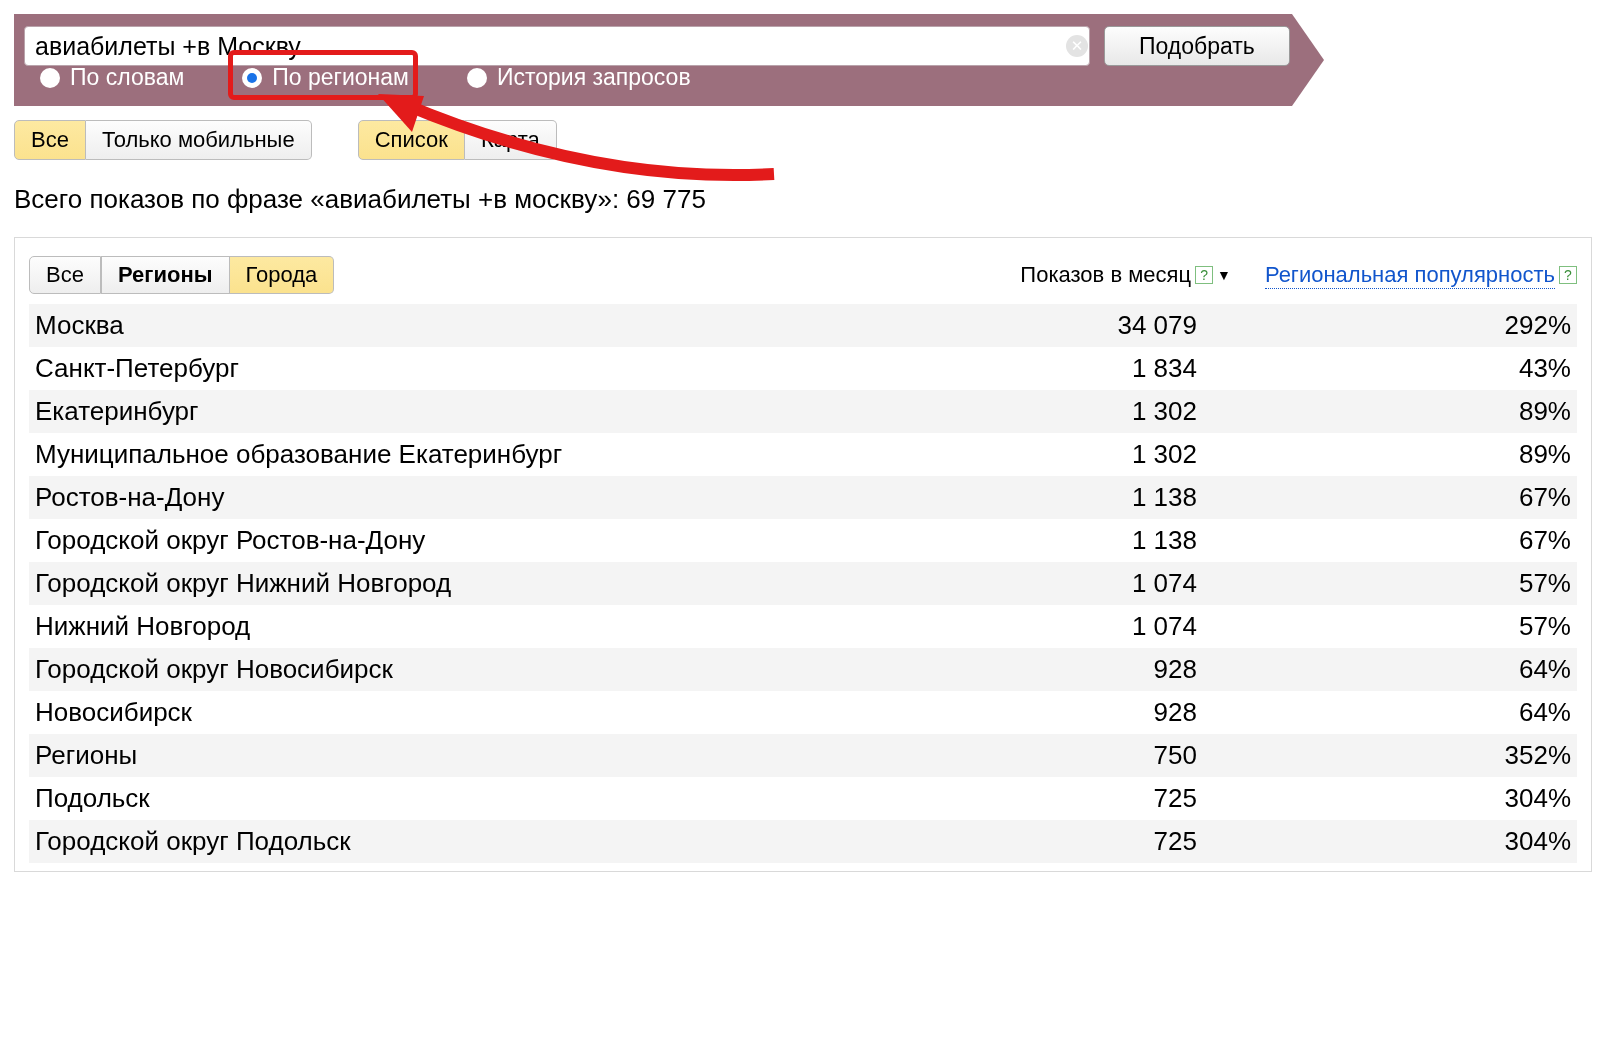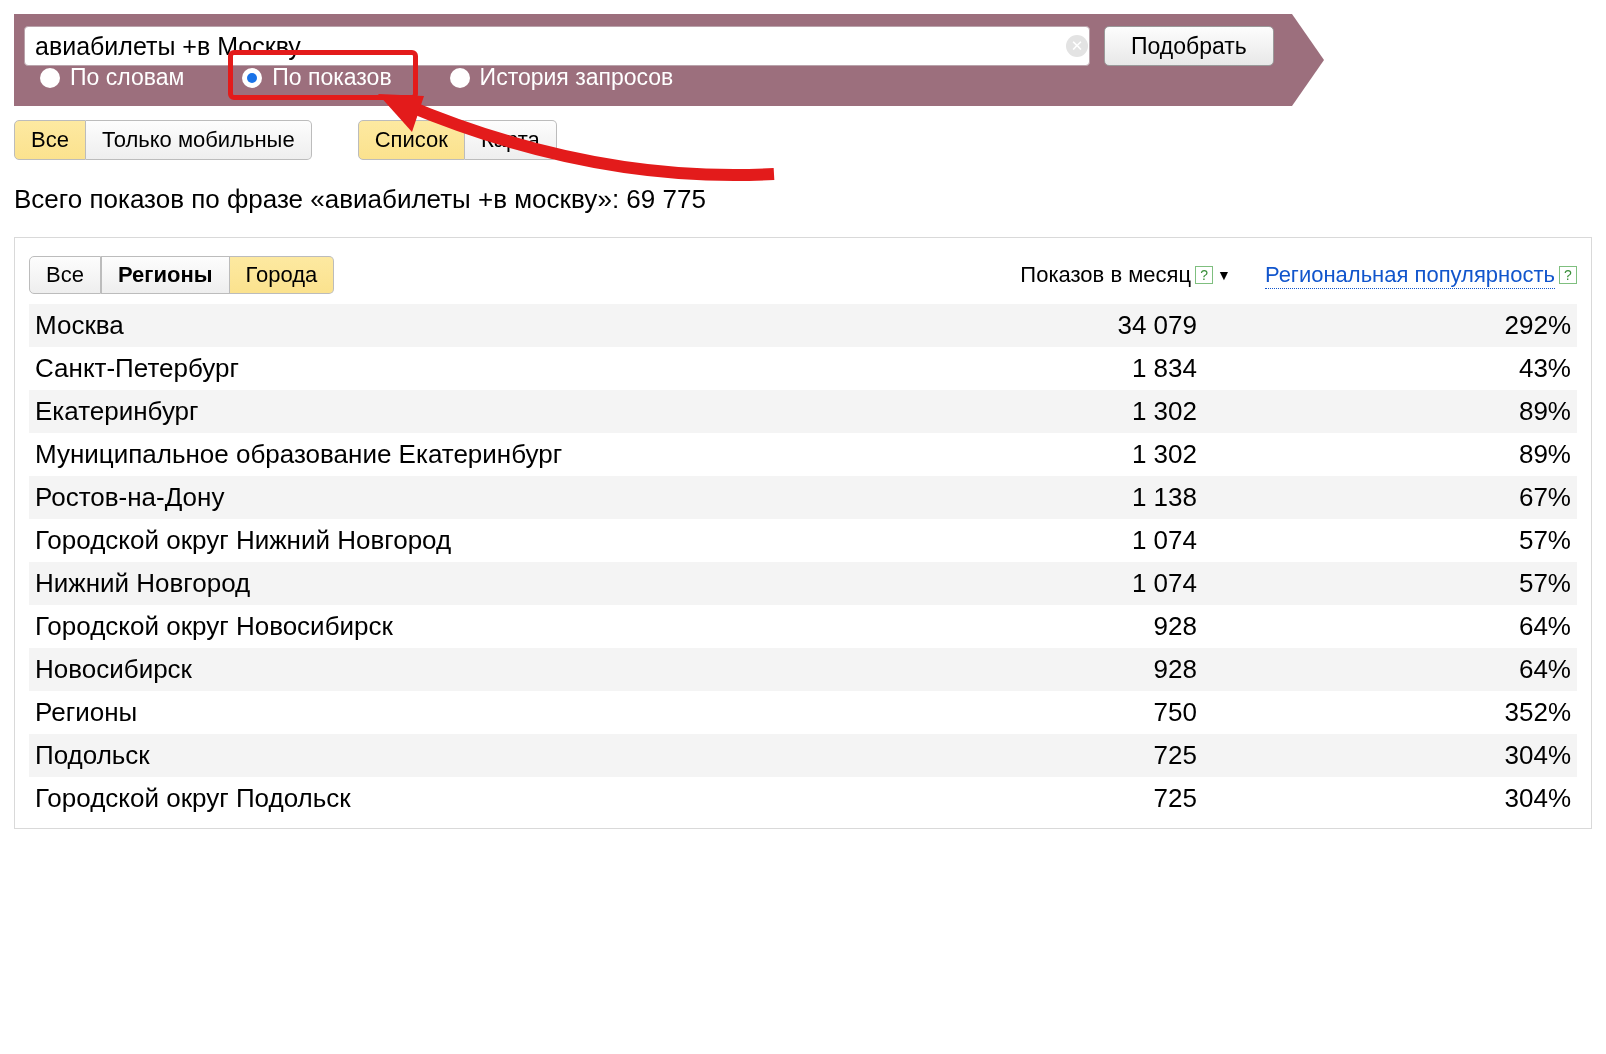--- a/index.html
+++ b/index.html
@@ -52,21 +52,21 @@
     width: 22px; height: 22px;
     border-radius: 50%;
     background: #e3e3e3;
     display: flex; align-items: center; justify-content: center;
     color: #fff;
     font-size: 15px;
     cursor: pointer;
   }
   .submit-btn {
     height: 40px;
-    padding: 0 26px;
+    padding: 0 34px;
     font-size: 23px;
     background: linear-gradient(#fdfdfd,#e8e8e8);
     border: 1px solid #9a9a9a;
     border-radius: 5px;
     cursor: pointer;
     font-family: inherit;
   }
 
   .search-row2 {
     position: absolute;
@@ -191,21 +191,21 @@
     <button class="submit-btn">Подобрать</button>
   </div>
 
   <div class="search-row2">
     <div class="radio-item">
       <span class="radio-dot"></span>
       <span>По словам</span>
     </div>
     <div class="radio-item">
       <span class="radio-dot selected"></span>
-      <span>По показов</span>
+      <span>По регионам</span>
       <span class="highlight-box"></span>
     </div>
     <div class="radio-item">
       <span class="radio-dot"></span>
       <span>История запросов</span>
     </div>
   </div>
 
   <svg class="arrow-svg" viewBox="0 0 420 120">
     <defs></defs>
@@ -269,20 +269,25 @@
           <td class="c1">Муниципальное образование Екатеринбург</td>
           <td class="c2">1 302</td>
           <td class="c3">89%</td>
         </tr>
         <tr>
           <td class="c1">Ростов-на-Дону</td>
           <td class="c2">1 138</td>
           <td class="c3">67%</td>
         </tr>
         <tr>
+          <td class="c1">Городской округ Ростов-на-Дону</td>
+          <td class="c2">1 138</td>
+          <td class="c3">67%</td>
+        </tr>
+        <tr>
           <td class="c1">Городской округ Нижний Новгород</td>
           <td class="c2">1 074</td>
           <td class="c3">57%</td>
         </tr>
         <tr>
           <td class="c1">Нижний Новгород</td>
           <td class="c2">1 074</td>
           <td class="c3">57%</td>
         </tr>
         <tr>

